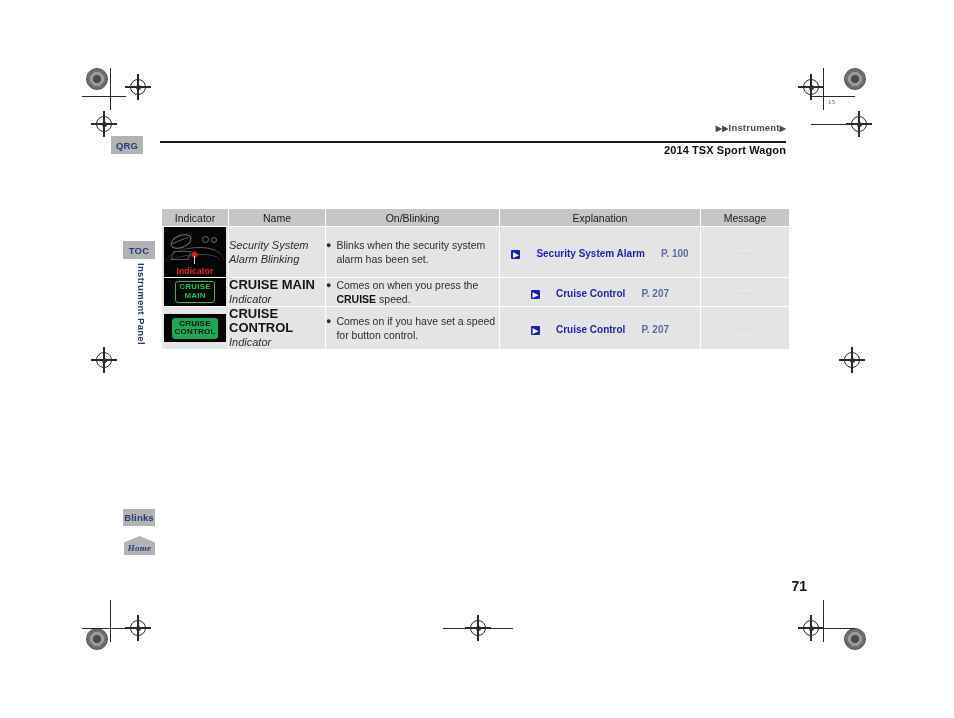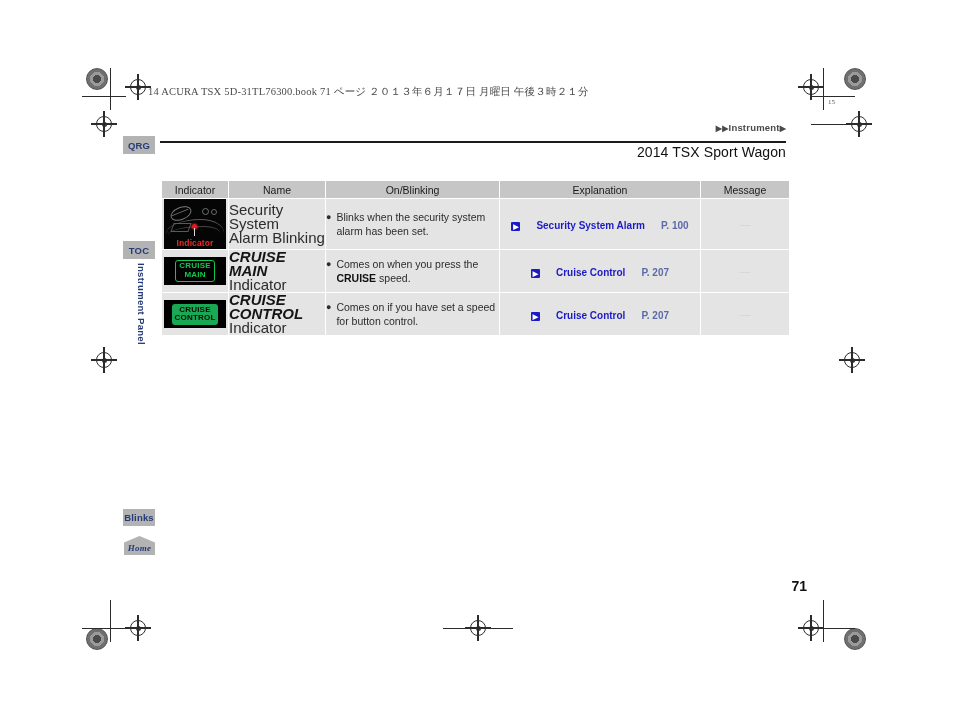--- a/index.html
+++ b/index.html
@@ -106,40 +106,40 @@
     left: 160px;
     top: 141px;
     width: 626px;
     height: 1.6px;
     background: #1a1a1a;
   }
   .modeltitle {
     position: absolute;
     right: 168px;
     top: 144px;
-    font-size: 14px;
-    font-weight: normal;
+    font-size: 11px;
+    font-weight: bold;
     color: #111;
     letter-spacing: 0.1px;
   }
 
   
   .sidetab {
     position: absolute;
     background: #b3b3b3;
     color: #253a78;
     font-size: 9.5px;
     font-weight: bold;
     text-align: center;
     letter-spacing: .2px;
     display: flex;
     align-items: center;
     justify-content: center;
   }
-  #tab-qrg   { left: 123px; top: 136px; width: 32px; height: 18px; }
+  #tab-qrg   { left: 111px; top: 136px; width: 32px; height: 18px; }
   #tab-toc   { left: 123px; top: 241px; width: 32px; height: 18px; }
   #tab-index { left: 123px; top: 509px; width: 32px; height: 17px; }
 
   .sidevert {
     position: absolute;
     left: 131px;
     top: 263px;
     width: 16px;
     height: 90px;
     font-size: 9.5px;
@@ -178,20 +178,21 @@
     position: absolute;
     left: 161px;
     top: 180px;
     width: 625px;
   }
   table.idx {
     border-collapse: separate;
     border-spacing: 1.5px;
     width: 625px;
     table-layout: fixed;
+    margin-top: 28px;
   }
   table.idx th {
     background: #c6c6c6;
     color: #1a1a1a;
     font-size: 10.5px;
     font-weight: normal;
     height: 17px;
     padding: 0;
     text-align: center;
     vertical-align: middle;
@@ -341,30 +342,30 @@
   .cruise-ctrl-inner span {
     display: block;
     font-size: 8px;
     font-weight: bold;
     color: #061206;
     letter-spacing: .2px;
   }
 
   td.cell-name { padding: 6px 0 6px 8px; }
   .nm-strong {
-    font-size: 15px;
+    font-size: 13px;
     font-weight: bold;
     color: #151515;
     line-height: 14px;
-    font-style: italic;
   }
   .nm-plain {
-    font-size: 15px;
+    font-size: 11px;
     color: #2c2c2c;
     line-height: 14px;
+    font-style: italic;
   }
 
   td.cell-onbl { padding: 6px 8px 6px 8px; }
   .bullet-row {
     display: flex;
     gap: 5px;
     font-size: 10.5px;
     color: #2c2c2c;
     line-height: 14px;
   }
@@ -478,21 +479,20 @@
   <div class="cropline cl-h" style="left:811px; top:96px; width:44px;"></div>
   <div class="cropline cl-h" style="left:811px; top:124px; width:44px;"></div>
   <div class="cropline cl-v" style="left:110px; top:600px; height:42px;"></div>
   <div class="cropline cl-h" style="left:82px; top:628px; width:44px;"></div>
   <div class="cropline cl-v" style="left:823px; top:600px; height:42px;"></div>
   <div class="cropline cl-h" style="left:811px; top:628px; width:44px;"></div>
   <div class="cropline cl-h" style="left:443px; top:628px; width:70px;"></div>
   <div class="cropline cl-h" style="left:822px; top:96px; width:26px;"></div>
   <div class="tinynum" style="left:828px; top:98px;">15</div>
 
-  <div class="bookline">14 ACURA TSX 5D-31TL76300.book  71 ページ  ２０１３年６月１７日  月曜日  午後３時２１分</div>
 
   <div class="topnav">
     <span class="tri">▶▶</span><span>Instrument</span><span class="tri">▶</span>
   </div>
 
   <div class="headrule"></div>
   <div class="modeltitle">2014 TSX Sport Wagon</div>
 
   <div class="sidetab" id="tab-qrg">
     <span>QRG</span>

